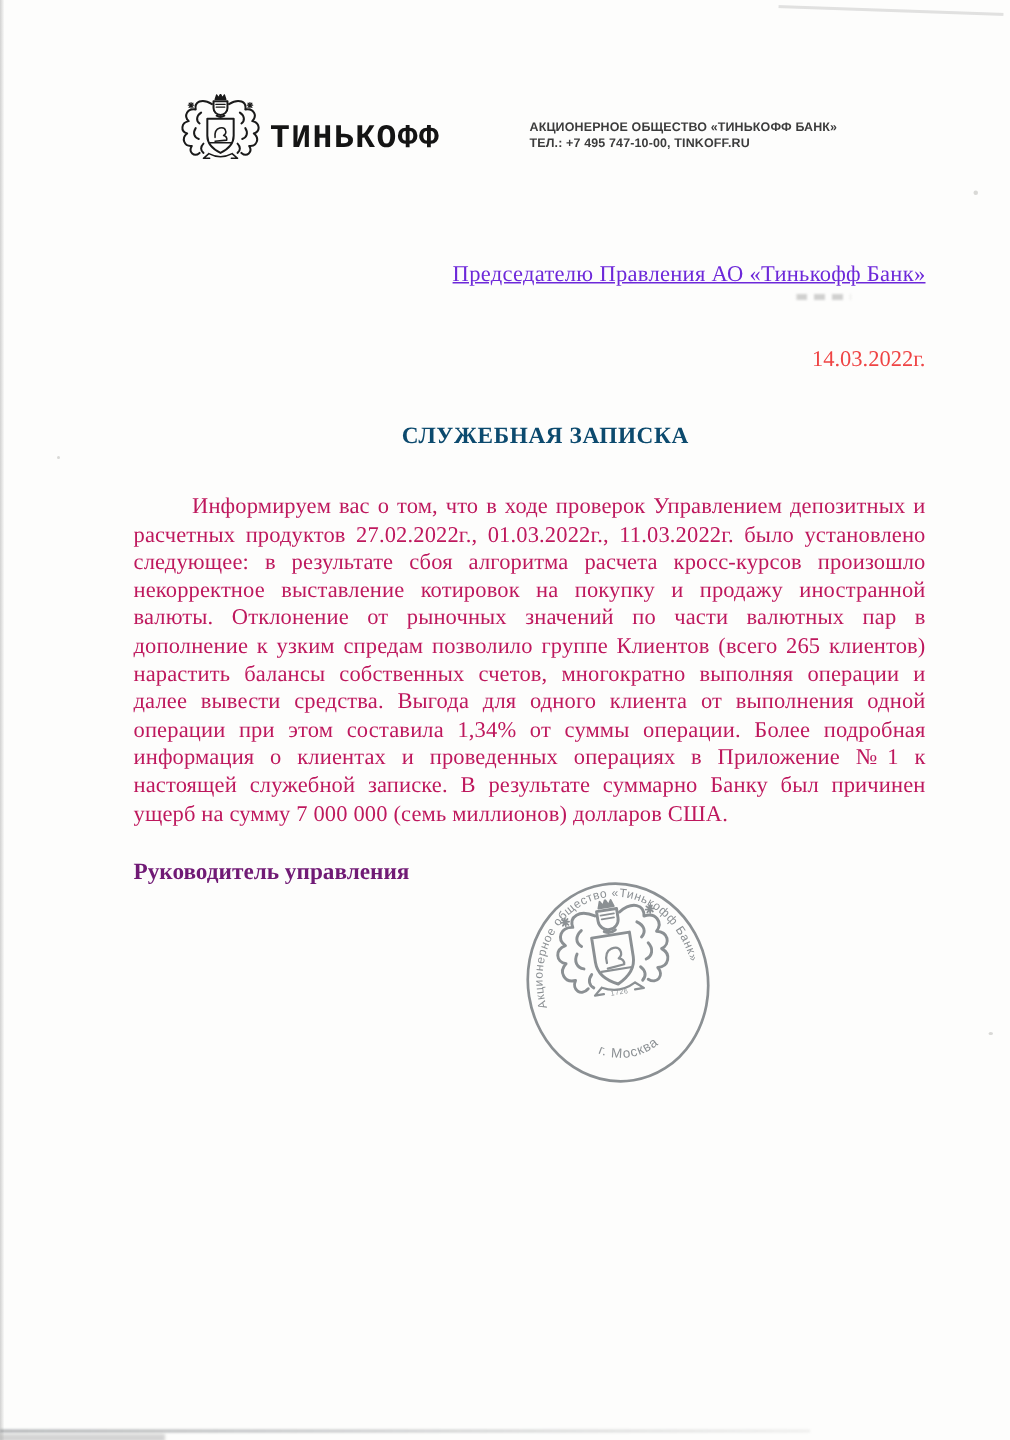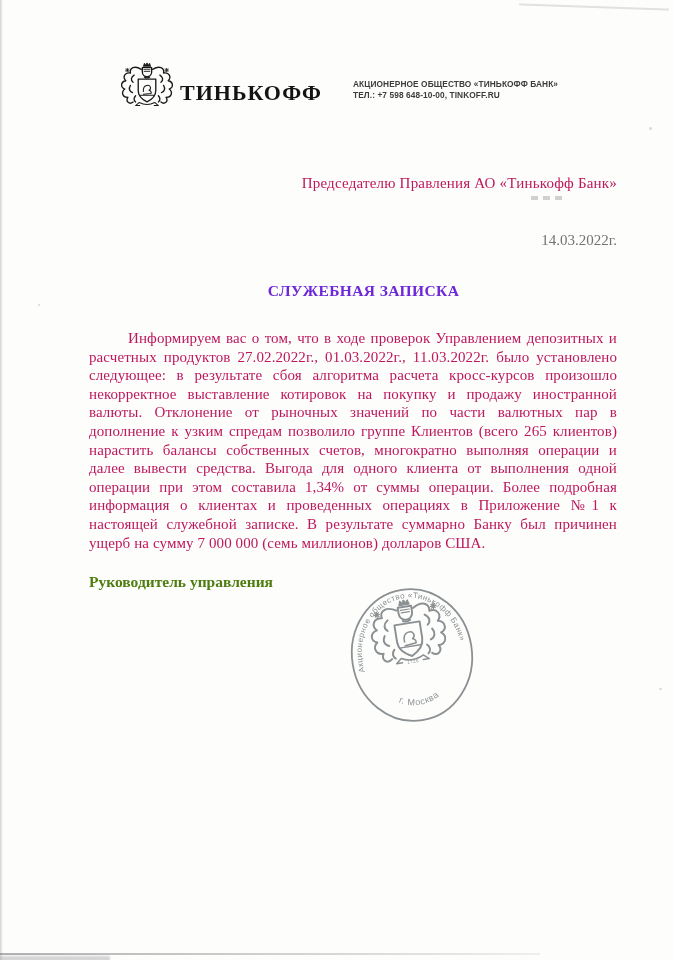--- a/index.html
+++ b/index.html
@@ -7,60 +7,60 @@
     width:673px;height:960px;position:relative;overflow:hidden;
     background:#fdfdfc;
     font-family:"Liberation Serif", serif;
   }
   .page{position:absolute;inset:0;}
 
   
   .logo-crest{position:absolute;left:116px;top:62px;width:62px;height:53px;color:#1a1a1a;}
   .logo-text{
     position:absolute;left:180px;top:80px;
-    font-family:Liberation Serif, serif;font-weight:800;font-size:22px;
+    font-family:Liberation Mono, monospace;font-weight:800;font-size:22px;
     letter-spacing:1px;color:#141414;
   }
   .letterhead{
     position:absolute;left:353px;top:79px;width:260px;
     font-family:"Liberation Sans", sans-serif;font-weight:700;
     font-size:8.3px;line-height:11.3px;color:#3c3c3c;letter-spacing:.1px;
   }
 
   
   .addressee{
     position:absolute;right:56px;top:175px;
-    font-size:15px;color:#be185d;letter-spacing:.2px;
+    font-size:15px;color:#6d28d9;letter-spacing:.2px;text-decoration:underline;
   }
   .smudge{
     position:absolute;left:531px;top:196px;width:36px;height:4px;
     background:repeating-linear-gradient(90deg,#c6c6c4 0 7px,transparent 7px 12px);
     filter:blur(.7px);opacity:.8;
   }
   .doc-date{
     position:absolute;right:56px;top:232px;
-    font-size:15px;color:#737373;
+    font-size:15px;color:#ef4444;
   }
 
   
   .doc-title{
     position:absolute;left:100px;top:282px;width:527px;
     text-align:center;font-weight:700;font-size:15.5px;
-    letter-spacing:.4px;color:#6d28d9;
+    letter-spacing:.4px;color:#0c4a6e;
   }
   .doc-body{
     position:absolute;left:89px;top:329px;width:528px;
     font-size:15px;line-height:18.6px;color:#be185d;
     text-align:justify;text-indent:39px;letter-spacing:.1px;
   }
 
   
   .signature{
     position:absolute;left:89px;top:571px;
-    font-weight:700;font-size:15.5px;line-height:21px;color:#4d7c0f;
+    font-weight:700;font-size:15.5px;line-height:21px;color:#701a75;
   }
 
   
   .stamp{
     position:absolute;left:346px;top:583px;width:132px;height:144px;
     transform:rotate(-9deg);opacity:.92;
   }
   .stamp text{fill:currentColor;font-family:"Liberation Sans", sans-serif;}
 
   
@@ -104,21 +104,21 @@
 
 <div class="page">
 
   <svg class="logo-crest" viewBox="0 0 120 100">
     <use href="#crest" width="120" height="100"></use>
   </svg>
   <div class="logo-text">ТИНЬКОФФ</div>
 
   <div class="letterhead">
     <div>АКЦИОНЕРНОЕ ОБЩЕСТВО «ТИНЬКОФФ БАНК»</div>
-    <div>ТЕЛ.: +7 598 648-10-00, TINKOFF.RU</div>
+    <div>ТЕЛ.: +7 495 747-10-00, TINKOFF.RU</div>
   </div>
 
   <div class="addressee">Председателю Правления АО «Тинькофф Банк»</div>
   <div class="smudge"></div>
   <div class="doc-date">14.03.2022г.</div>
 
   <div class="doc-title">СЛУЖЕБНАЯ ЗАПИСКА</div>
   <div class="doc-body">Информируем вас о том, что в ходе проверок Управлением депозитных и расчетных продуктов 27.02.2022г., 01.03.2022г., 11.03.2022г. было установлено следующее: в результате сбоя алгоритма расчета кросс-курсов произошло некорректное выставление котировок на покупку и продажу иностранной валюты. Отклонение от рыночных значений по части валютных пар в дополнение к узким спредам позволило группе Клиентов (всего 265 клиентов) нарастить балансы собственных счетов, многократно выполняя операции и далее вывести средства. Выгода для одного клиента от выполнения одной операции при этом составила 1,34% от суммы операции. Более подробная информация о клиентах и проведенных операциях в Приложение №1 к настоящей служебной записке. В результате суммарно Банку был причинен ущерб на сумму 7 000 000 (семь миллионов) долларов США.</div>
 
   <div class="signature">

